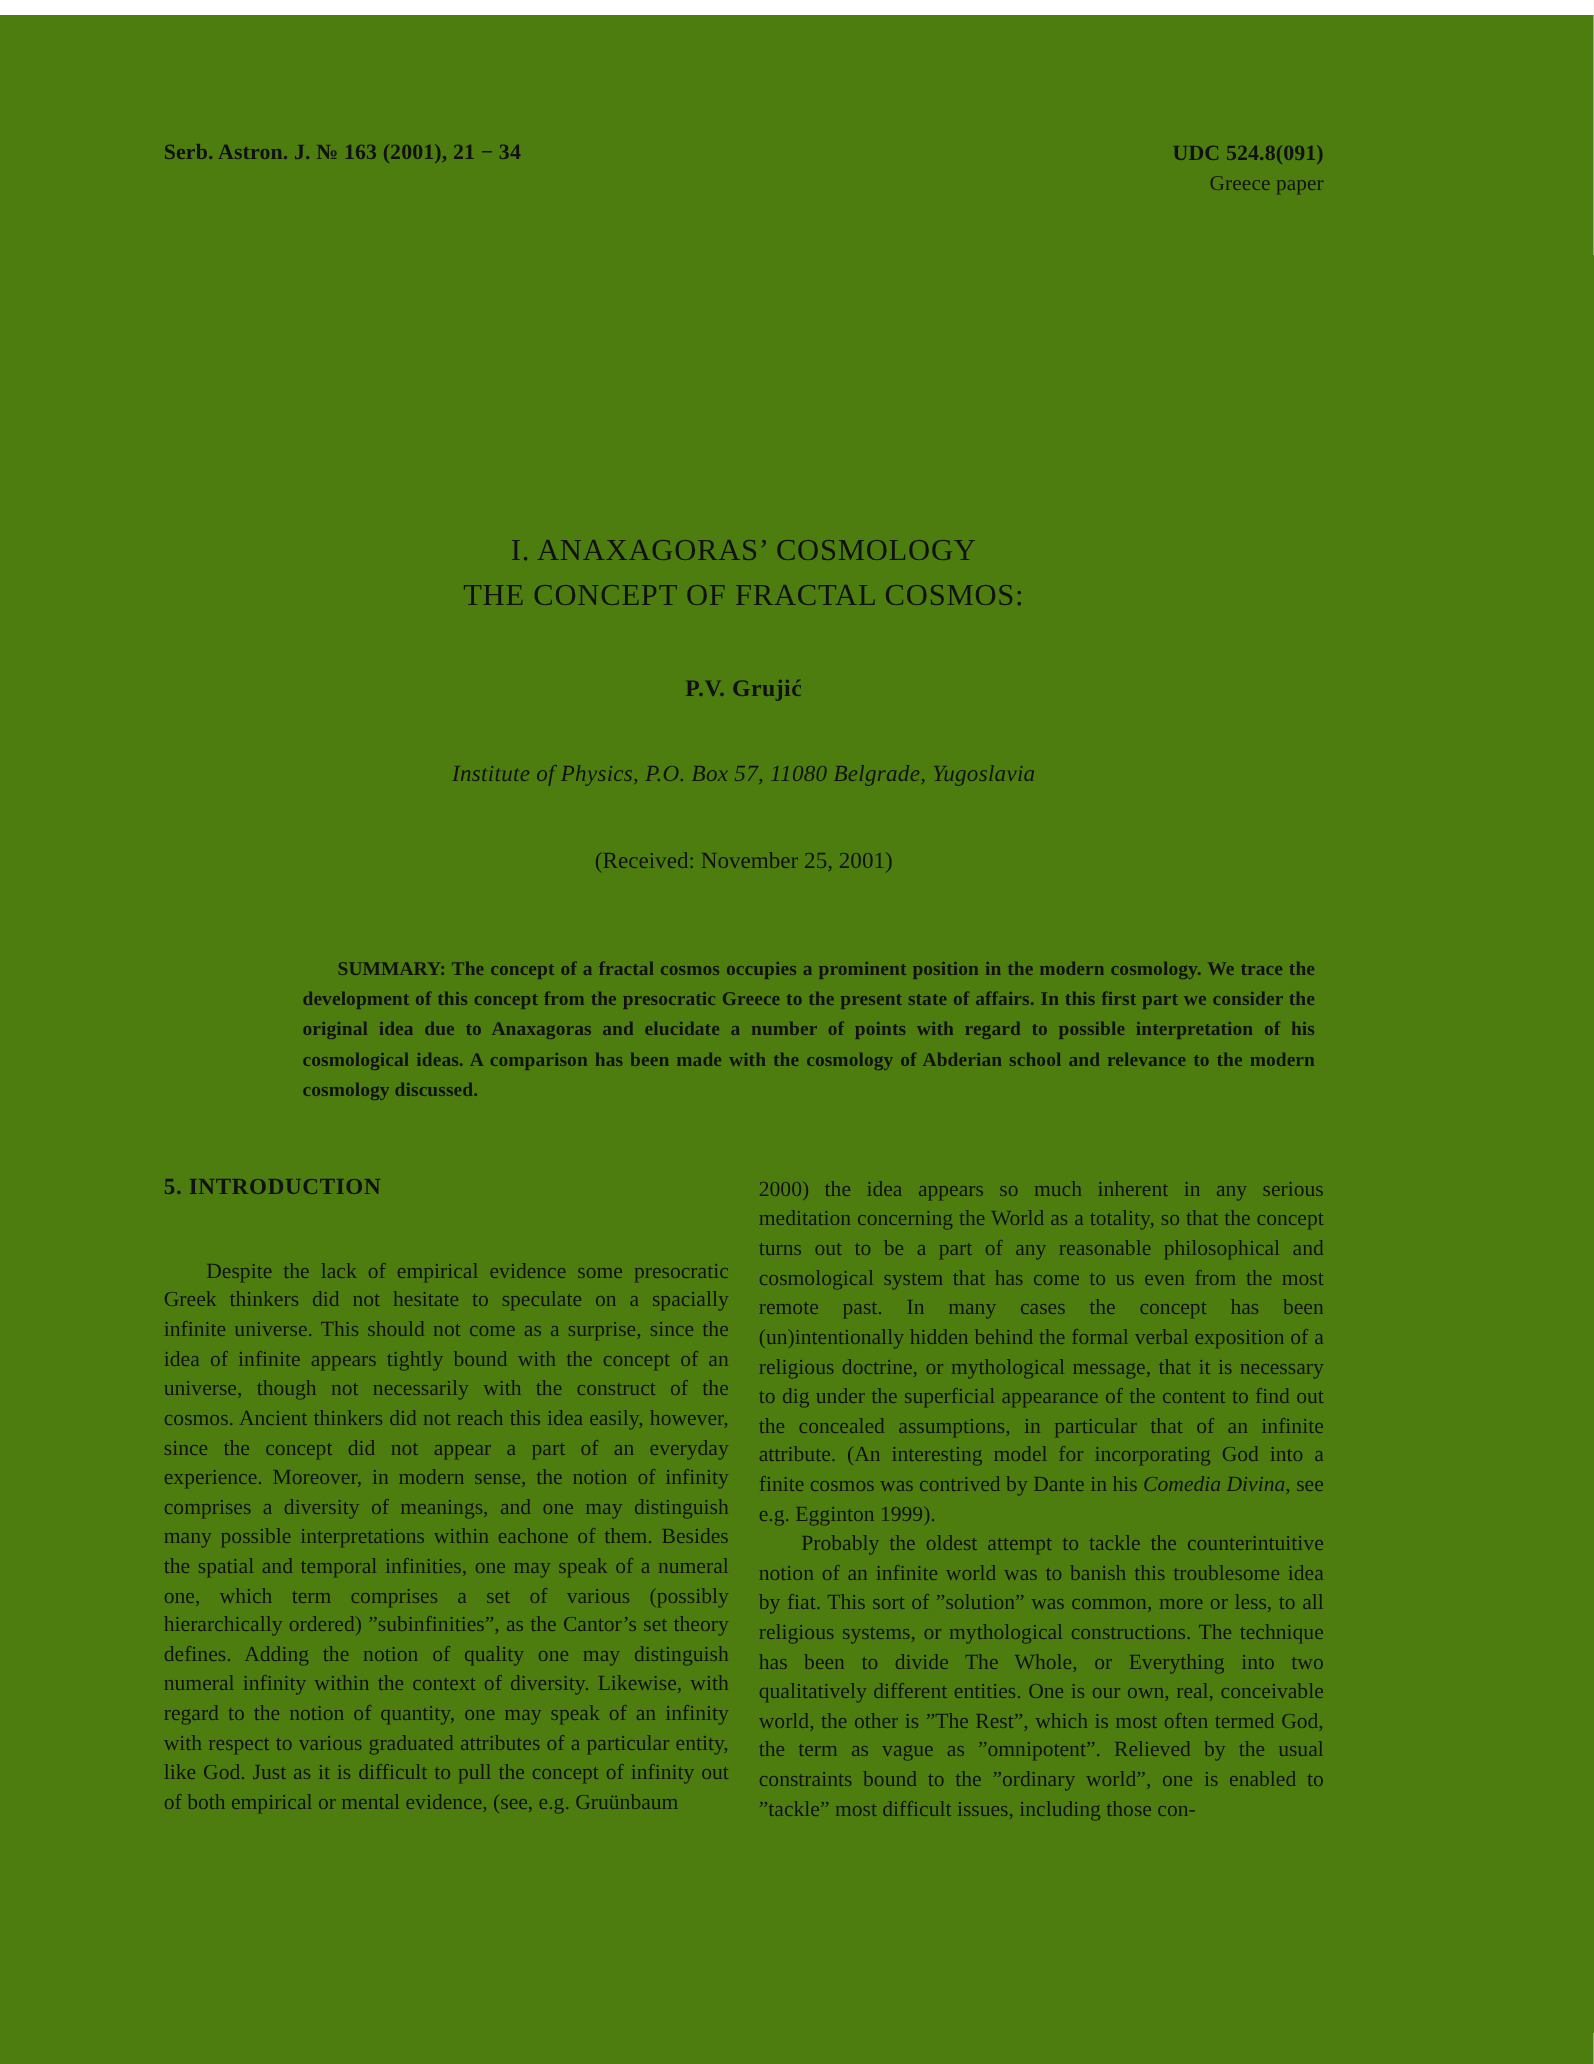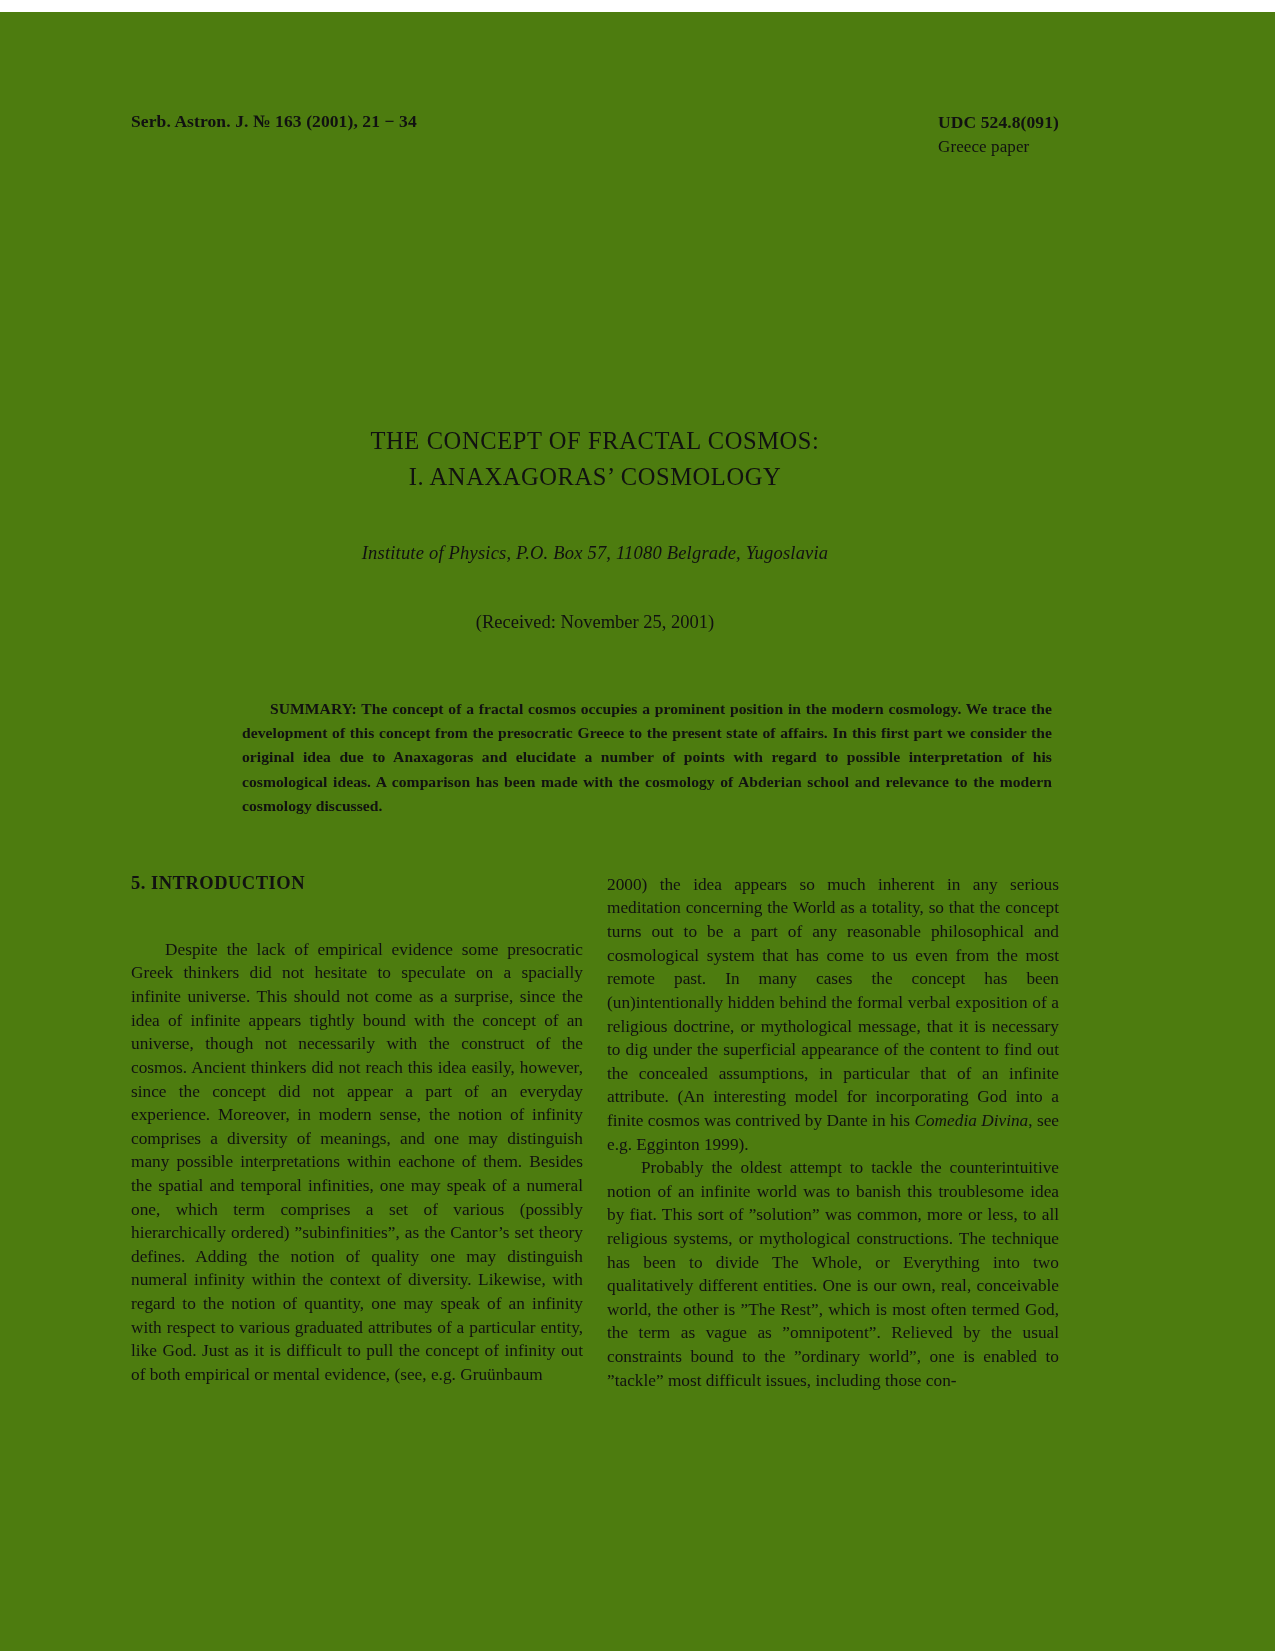--- a/index.html
+++ b/index.html
@@ -31,21 +31,21 @@
   
   .runhead {
     display: flex;
     justify-content: space-between;
     align-items: flex-start;
     font-size: 17.5px;
     font-weight: bold;
     letter-spacing: 0.1px;
   }
   .runhead-left { white-space: nowrap; }
-  .runhead-right { text-align: left; line-height: 1.35; }
+  .runhead-right { text-align: right; line-height: 1.35; }
   .udc { font-weight: bold; white-space: nowrap; }
   .reviewtype {
     font-weight: normal;
     font-size: 17px;
     display: block;
     margin-top: 1px;
   }
 
   
   .titleblock {
@@ -136,23 +136,24 @@
     <div class="runhead">
       <div class="runhead-left">Serb. Astron. J. № 163 (2001), 21 − 34</div>
       <div class="runhead-right">
         <span class="udc">UDC 524.8(091)</span>
         <span class="reviewtype">Greece paper</span>
       </div>
     </div>
 
     <div class="titleblock">
       <h1 class="doc-title">
+        <span class="line">I. ANAXAGORAS’ COSMOLOGY</span>
         <span class="line">THE CONCEPT OF FRACTAL COSMOS:</span>
-        <span class="line">I. ANAXAGORAS’ COSMOLOGY</span>
       </h1>
+      <div class="author">P.V. Grujić</div>
       <div class="affiliation">Institute of Physics, P.O. Box 57, 11080 Belgrade, Yugoslavia</div>
       <div class="received">(Received: November 25, 2001)</div>
     </div>
 
     <div class="summary"><span class="summary-indent"></span><span>SUMMARY:</span> <span>The concept of a fractal cosmos occupies a prominent position in the modern cosmology. We trace the development of this concept from the presocratic Greece to the present state of affairs. In this first part we consider the original idea due to Anaxagoras and elucidate a number of points with regard to possible interpretation of his cosmological ideas. A comparison has been made with the cosmology of Abderian school and relevance to the modern cosmology discussed.</span></div>
 
     <div class="columns">
 
       <div class="col col-left">
         <div class="section-heading">5. INTRODUCTION</div>

